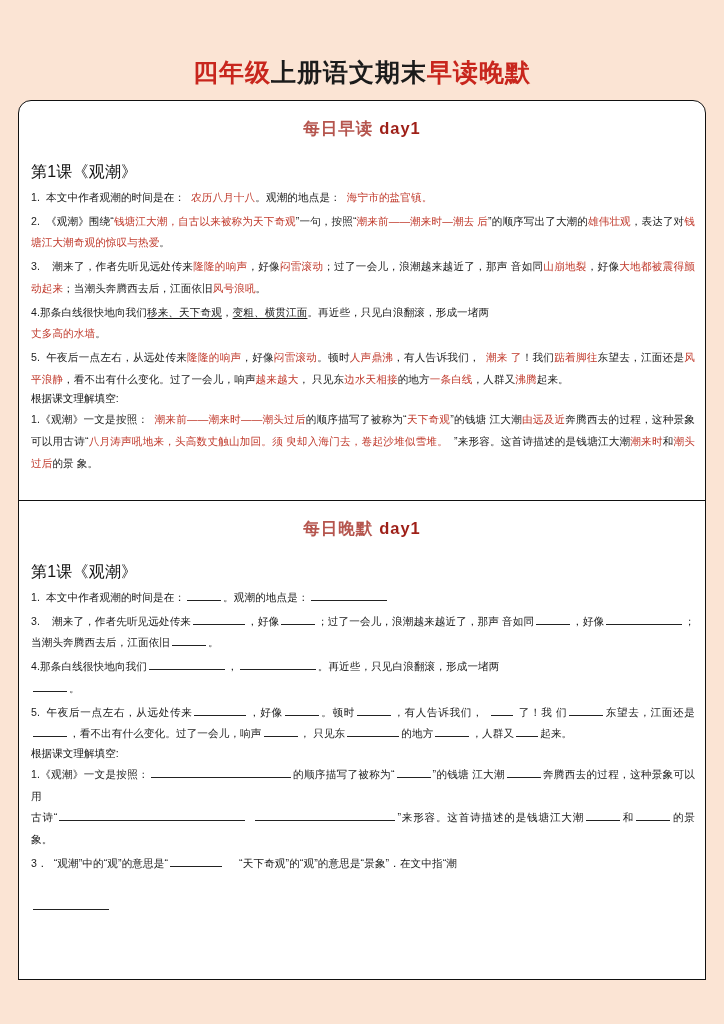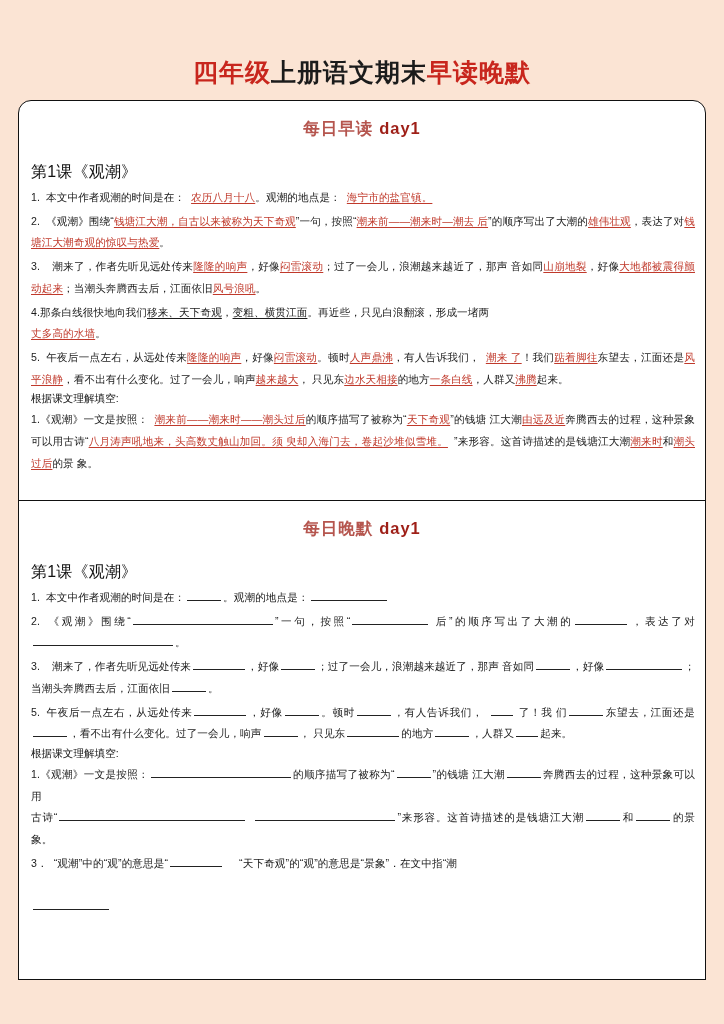--- a/index.html
+++ b/index.html
@@ -80,21 +80,20 @@
   }
   .sub-head {
     font-size: 10.6px;
     color: #111;
     font-family: "Liberation Sans", "DejaVu Sans", sans-serif;
     margin: 0 0 3px 2px;
   }
   
   .ans {
     color: #c0392b;
-    text-decoration: underline;
     text-decoration-color: #c0392b;
     text-underline-offset: 2px;
   }
   .ans-k {
     color: #1a1a1a;
     text-decoration: underline;
     text-decoration-color: #1a1a1a;
     text-underline-offset: 2px;
   }
   .blank {
@@ -169,29 +168,30 @@
     </div>
 
     <div class="body-area">
 
       <div class="lesson-title">第1课《观潮》</div>
 
       <p class="q">
         <span>1.</span><span class="sp"></span><span>本文中作者观潮的时间是在：</span><span class="blank b-s"></span><span>。观潮的地点是：</span><span class="blank b-l"></span>
       </p>
 
-      <p class="q">
-        <span>2.</span><span class="sp"></span><span>《观潮》围绕“</span><span class="blank b-xxl"></span><span>”一句，按照“</span><span class="blank b-l"></span><span> 后”的顺序写出了大潮的</span><span class="blank b-m"></span><span>，表达了对</span><span class="blank b-xxl"></span><span>。</span>
-      </p>
 
       <p class="q">
         <span>3.</span><span class="sp"></span><span class="sp"></span><span>潮来了，作者先听见远处传来</span><span class="blank b-m"></span><span>，好像</span><span class="blank b-s"></span><span>；过了一会儿，浪潮越来越近了，那声 音如同</span><span class="blank b-s"></span><span>，好像</span><span class="blank b-l"></span><span>；</span><br>
         <span>当潮头奔腾西去后，江面依旧</span><span class="blank b-s"></span><span>。</span>
       </p>
 
+      <p class="q">
+        <span>4.</span><span>那条白线很快地向我们</span><span class="blank b-l"></span><span>，</span><span class="blank b-l"></span><span>。再近些，只见白浪翻滚，形成一堵两</span><br>
+        <span class="blank b-s"></span><span>。</span>
+      </p>
 
       <p class="q">
         <span>5.</span><span class="sp"></span><span>午夜后一点左右，从远处传来</span><span class="blank b-m"></span><span>，好像</span><span class="blank b-s"></span><span>。顿时</span><span class="blank b-s"></span><span>，有人告诉我们，</span><span class="sp"></span><span class="blank b-xs"></span><span> 了！我 们</span><span class="blank b-s"></span><span>东望去，江面还是</span><span class="blank b-s"></span><span>，看</span><span>不出有什么变化。过了一会儿，响声</span><span class="blank b-s"></span><span>， 只见东</span><span class="blank b-m"></span><span>的地方</span><span class="blank b-s"></span><span>，人群又</span><span class="blank b-xs"></span><span>起来。</span>
       </p>
 
       <div class="sub-head">根据课文理解填空:</div>
 
       <p class="q">
         <span>1.</span><span>《观潮》一文是按照：</span><span class="blank b-xxl"></span><span>的顺序描写了被称为“</span><span class="blank b-s"></span><span>”的钱塘 江大潮</span><span class="blank b-s"></span><span>奔腾西去的过程，这种景象可以用</span><br>
         <span>古诗“</span><span class="blank b-huge"></span><span class="sp"></span><span class="blank b-xxl"></span><span>”来形容。这首诗描述的是钱塘江大潮</span><span class="blank b-s"></span><span>和</span><span class="blank b-s"></span><span>的景 象。</span>

